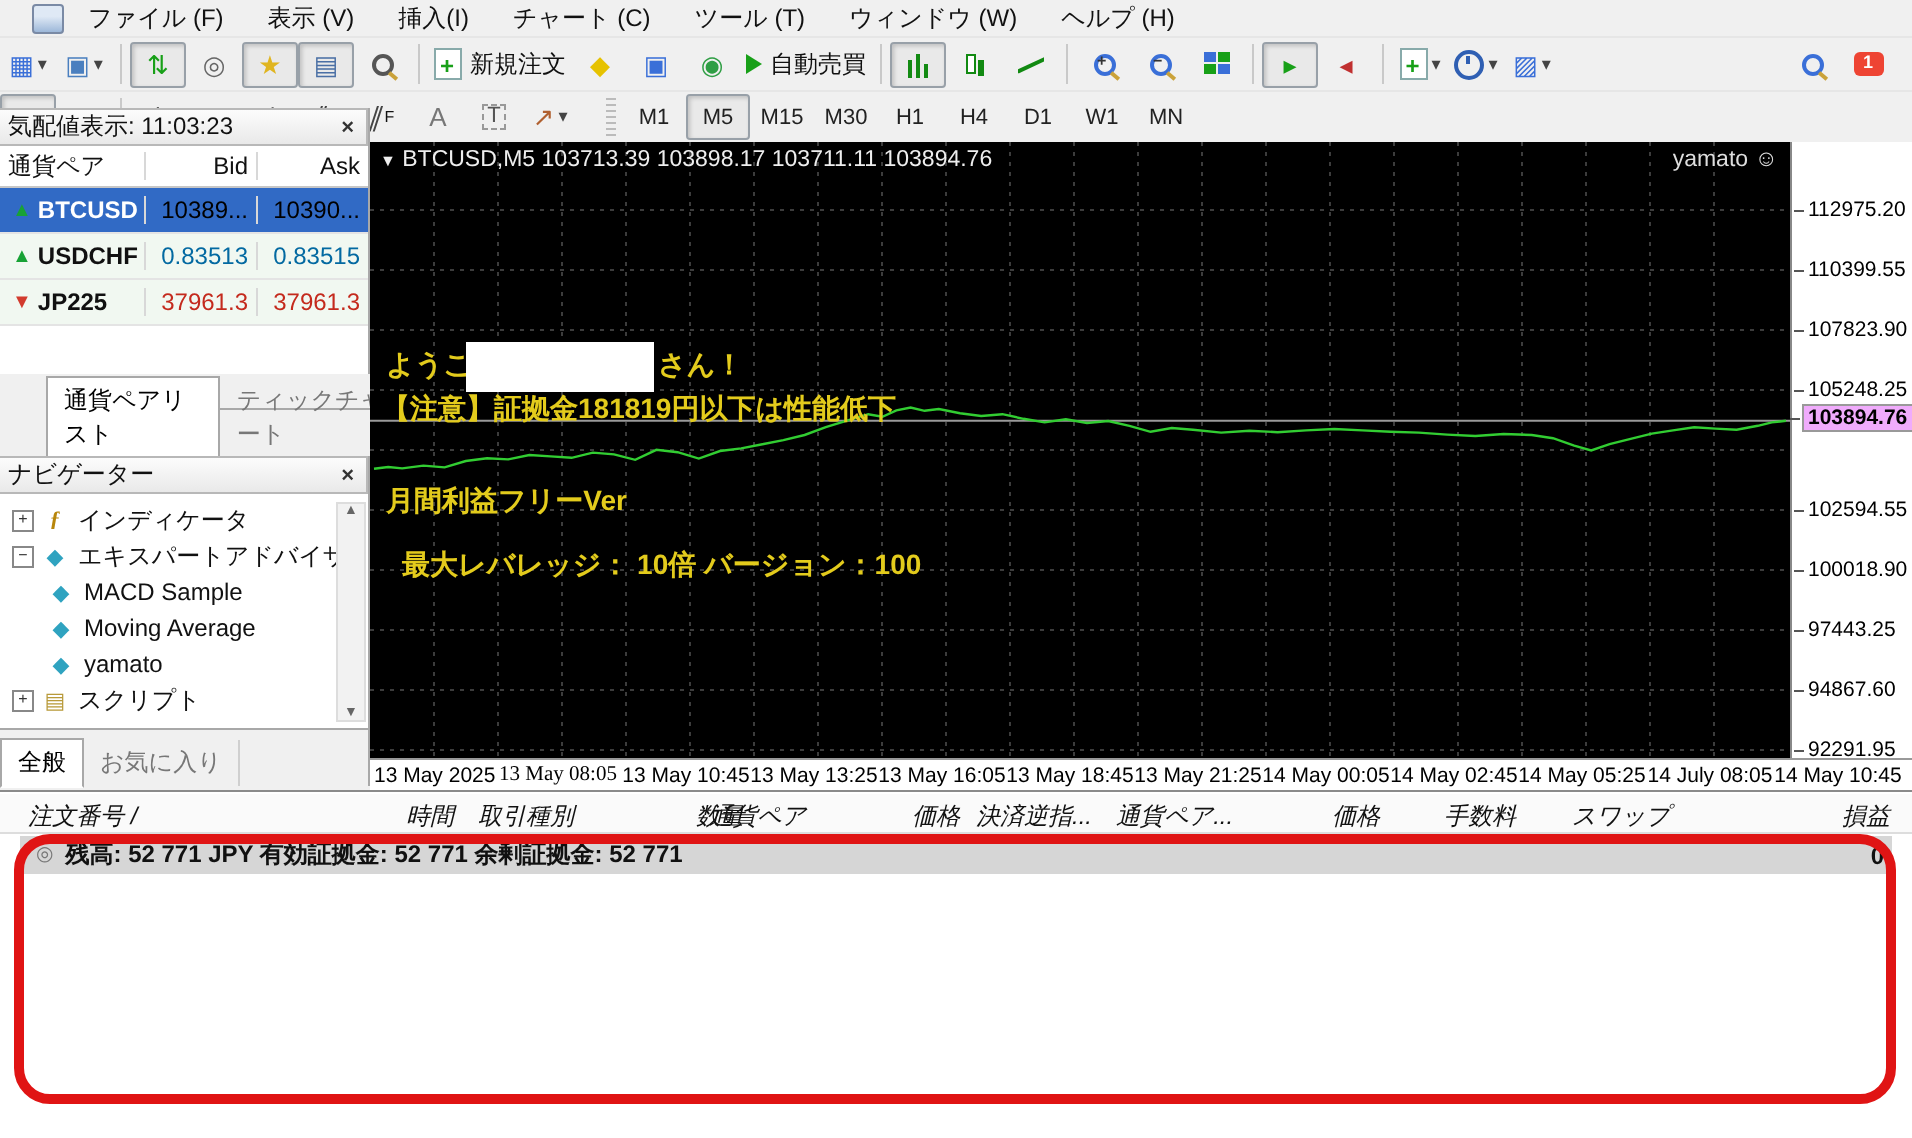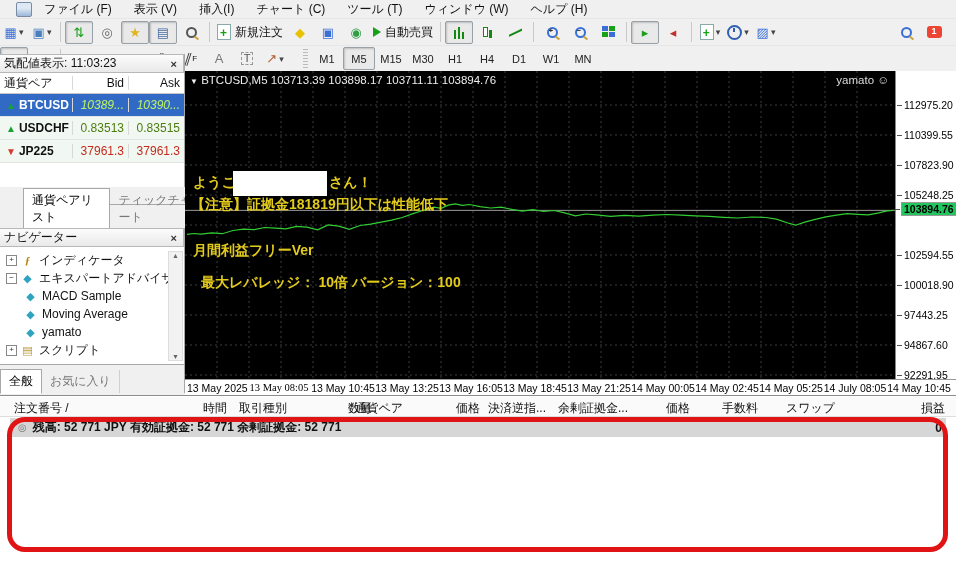--- a/index.html
+++ b/index.html
@@ -54,21 +54,21 @@
   .panel-title{background:linear-gradient(#fcfcfc,#e9e9e9);border:1px solid #b8b8b8;border-left:none;
      height:17px;display:flex;align-items:center;padding:0 4px;justify-content:space-between;}
   .xbtn{color:#333;font-size:11px;font-weight:bold;padding:0 2px;}
   #mw-panel{left:0;top:54px;width:184px;height:133px;background:#fff;border-right:1px solid #a8a8a8;}
   #mw-head{display:flex;height:20px;border-bottom:1px solid #c6c6c6;align-items:center;background:#fff;}
   .mw-c0{width:72px;padding-left:4px;} .mw-c1{width:54px;text-align:right;padding-right:4px;border-left:1px solid #d8d8d8;}
   .mw-row{display:flex;height:22px;align-items:center;border-bottom:1px solid #e4e4e4;background:#f1f8f1;}
   .mw-row.sel{background:#316ac5;color:#fff;}
   .arrow-up{color:#18a236;font-size:10px;margin:0 3px 0 2px;} .arrow-dn{color:#d23b2e;font-size:10px;margin:0 3px 0 2px;}
   .mw-row .sym{font-weight:bold;}
-  .val-blue{color:#4d7c0f;} .val-red{color:#c42a1d;} .sel .v{color:#bef264;font-style:italic;}
+  .val-blue{color:#0369a1;} .val-red{color:#c42a1d;} .sel .v{color:#000000;}
   .tabbar{display:flex;align-items:flex-end;height:24px;background:#f0f0f0;border-top:1px solid #a8a8a8;border-right:1px solid #a8a8a8;}
   .tab{padding:3px 8px;color:#777;border-right:1px solid #cfcfcf;}
   .tab.active{background:#fff;color:#000;border:1px solid #a8a8a8;border-bottom:1px solid #fff;margin-bottom:-1px;}
   #mw-tabs{left:0;top:204px;width:184px;margin-left:23px;}
   #nav-panel{left:0;top:228px;width:184px;height:136px;background:#fff;border-right:1px solid #a8a8a8;}
   .tree{position:relative;padding-top:4px;height:112px;overflow:hidden;}
   .titem{display:flex;align-items:center;height:18px;}
   .expbox{width:9px;height:9px;border:1px solid #888;background:#fff;font-size:8px;line-height:7px;text-align:center;margin:0 4px 0 6px;color:#333;}
   .lv1{margin-left:24px;}
   .tico{width:13px;text-align:center;margin-right:5px;font-size:11px;}
@@ -84,28 +84,28 @@
   .g{stroke:#3c3c3c;stroke-dasharray:2 3;stroke-width:1;}
   .cur{stroke:#9a9a9a;stroke-width:1;}
   .pl{stroke:#32cd32;stroke-width:1.2;fill:none;}
   #chart-header{position:absolute;left:5px;top:3px;color:#eee;font-size:11.5px;z-index:5;}
   #ea-label{position:absolute;right:6px;top:3px;color:#ddd;font-size:11.5px;z-index:5;}
   .ytext{position:absolute;color:#e3cb1c;font-weight:bold;font-size:14px;z-index:6;white-space:nowrap;}
   #redact{position:absolute;left:48px;top:100px;width:94px;height:25px;background:#fff;z-index:7;}
   #price-axis{position:absolute;left:711px;top:0;width:60px;height:308px;background:#fff;}
   .plabel{position:absolute;left:8px;font-size:10.5px;color:#000;}
   .plabel::before{content:"";position:absolute;left:-7px;top:6px;width:5px;height:1px;background:#555;}
-  .plabel.current{background:#22c55e;border:1px solid #999;padding:0 2px;left:5px;font-weight:bold;}
+  .plabel.current{background:#f0abfc;border:1px solid #999;padding:0 2px;left:5px;font-weight:bold;}
   #time-axis{position:absolute;left:0;top:308px;width:771px;height:16px;background:#fff;border-top:1px solid #999;}
   .tlabel{position:absolute;top:2px;font-size:10.5px;color:#000;white-space:nowrap;}
   
   #terminal{left:0;top:395px;width:956px;height:174px;background:#fff;border-top:1px solid #8a8a8a;}
   #t-close{position:absolute;left:2px;top:2px;font-size:10px;color:#333;}
   #t-head{position:absolute;left:0;top:1px;width:956px;height:19px;background:#fafafa;border-bottom:1px solid #ddd;}
-  #t-head span{position:absolute;top:3px;}
+  #t-head span{position:absolute;top:3px;font-style:italic;}
   .balrow{position:absolute;left:10px;top:22px;width:936px;height:19px;background:#d6d6d6;display:flex;align-items:center;}
   .balrow .dot{color:#777;margin:0 6px 0 8px;font-size:10px;}
   .balrow b{font-weight:bold;}
   .balrow .pl-val{position:absolute;right:4px;font-weight:bold;}
   #redbox{position:absolute;left:7px;top:21px;width:931px;height:125px;border:5px solid #e01414;border-radius:18px;z-index:20;pointer-events:none;}
 </style>
 </head>
 <body>
 
 <div id="menubar" class="abs">
@@ -434,21 +434,21 @@
 <div id="terminal" class="abs">
   <span id="t-close">×</span>
   <div id="t-head">
     <span style="left:14px">注文番号  /</span>
     <span style="right:729px">時間</span>
     <span style="right:669px">取引種別</span>
     <span style="right:584px">数量</span>
     <span style="right:553px">通貨ペア</span>
     <span style="right:476px">価格</span>
     <span style="left:488px">決済逆指...</span>
-    <span style="left:558px">余剰証拠金...</span>
+    <span style="left:558px">通貨ペア...</span>
     <span style="right:266px">価格</span>
     <span style="right:198px">手数料</span>
     <span style="right:121px">スワップ</span>
     <span style="right:11px">損益</span>
   </div>
   <div class="balrow">
     <span class="dot">◎</span>
     <b>残高: 52 771 JPY  有効証拠金: 52 771  余剰証拠金: 52 771</b>
     <span class="pl-val">0</span>
   </div>

